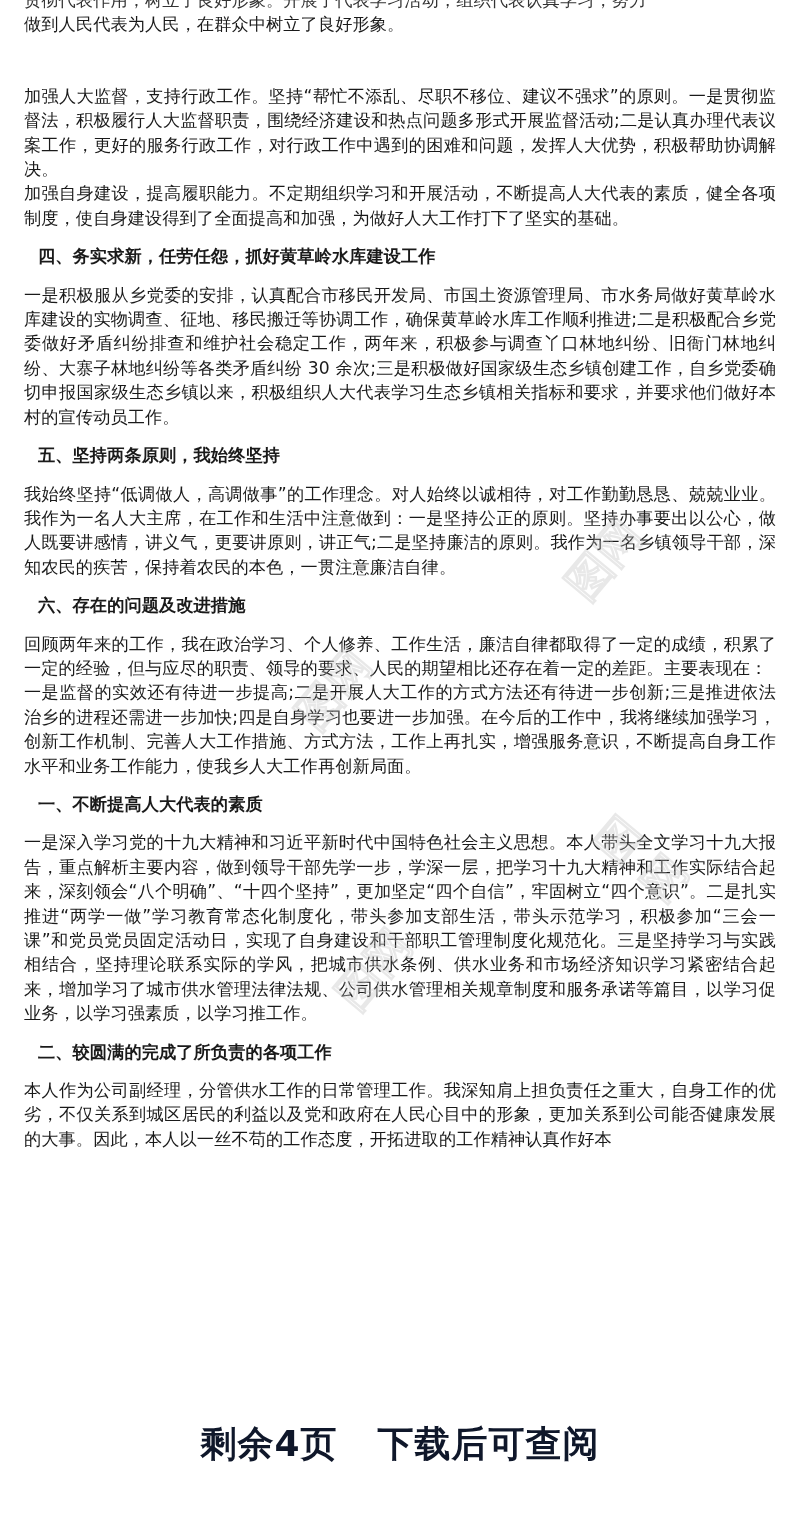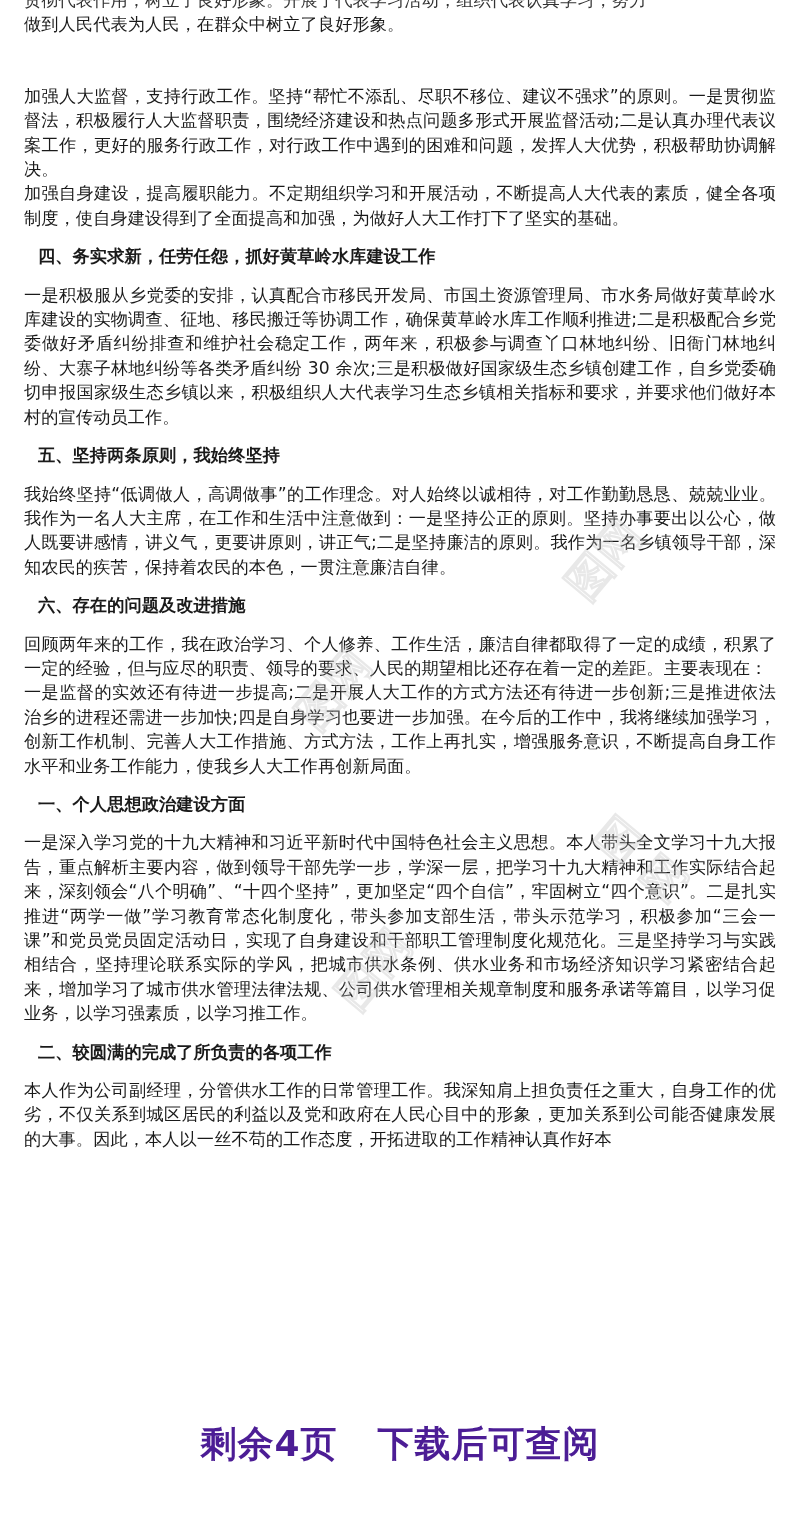--- a/index.html
+++ b/index.html
@@ -6,21 +6,21 @@
   body { width: 800px; height: 1526px; overflow: hidden; position: relative;
          font-family: "DejaVu Sans", "Liberation Sans", sans-serif; color: #1a1a1a; }
   .page { position: absolute; left: 0; top: 0; width: 648px; height: 1526px; }
   .content { position: absolute; left: 24px; top: -12px; width: 752px; font-size: 17.2px;
              line-height: 24.4px; letter-spacing: 0.1px; }
   .content p { margin: 0; text-align: justify; }
   .content h3 { margin: 14px; font-size: 17.2px; line-height: 24.4px; font-weight: bold; }
   .gap { height: 47px; }
   .clipped { color: #333; }
   .footer { position: absolute; left: 0; top: 1420px; width: 800px; text-align: center;
-            font-size: 36px; font-weight: bold; color: #4c1d95; letter-spacing: 1px; }
+            font-size: 36px; font-weight: bold; color: #0f172a; letter-spacing: 1px; }
   .footer span + span { margin-left: 40px; }
   .wm { position: absolute; color: rgba(200,200,200,0.25); font-size: 44px; font-weight: bold;
         transform: rotate(-50deg); pointer-events: none; -webkit-text-stroke: 1px rgba(190,190,190,0.35); color: transparent; }
 </style>
 </head>
 <body>
 
 <div class="page">
   <div class="content" id="content">
       <p class="clipped">贯彻代表作用，树立了良好形象。开展了代表学习活动，组织代表认真学习，努力</p>
@@ -28,21 +28,21 @@
       <div class="gap"></div>
       <p>加强人大监督，支持行政工作。坚持“帮忙不添乱、尽职不移位、建议不强求”的原则。一是贯彻监督法，积极履行人大监督职责，围绕经济建设和热点问题多形式开展监督活动;二是认真办理代表议案工作，更好的服务行政工作，对行政工作中遇到的困难和问题，发挥人大优势，积极帮助协调解决。</p>
       <p>加强自身建设，提高履职能力。不定期组织学习和开展活动，不断提高人大代表的素质，健全各项制度，使自身建设得到了全面提高和加强，为做好人大工作打下了坚实的基础。</p>
       <h3>四、务实求新，任劳任怨，抓好黄草岭水库建设工作</h3>
       <p>一是积极服从乡党委的安排，认真配合市移民开发局、市国土资源管理局、市水务局做好黄草岭水库建设的实物调查、征地、移民搬迁等协调工作，确保黄草岭水库工作顺利推进;二是积极配合乡党委做好矛盾纠纷排查和维护社会稳定工作，两年来，积极参与调查丫口林地纠纷、旧衙门林地纠纷、大寨子林地纠纷等各类矛盾纠纷 30 余次;三是积极做好国家级生态乡镇创建工作，自乡党委确切申报国家级生态乡镇以来，积极组织人大代表学习生态乡镇相关指标和要求，并要求他们做好本村的宣传动员工作。</p>
       <h3>五、坚持两条原则，我始终坚持</h3>
       <p>我始终坚持“低调做人，高调做事”的工作理念。对人始终以诚相待，对工作勤勤恳恳、兢兢业业。我作为一名人大主席，在工作和生活中注意做到：一是坚持公正的原则。坚持办事要出以公心，做人既要讲感情，讲义气，更要讲原则，讲正气;二是坚持廉洁的原则。我作为一名乡镇领导干部，深知农民的疾苦，保持着农民的本色，一贯注意廉洁自律。</p>
       <h3>六、存在的问题及改进措施</h3>
       <p>回顾两年来的工作，我在政治学习、个人修养、工作生活，廉洁自律都取得了一定的成绩，积累了一定的经验，但与应尽的职责、领导的要求、人民的期望相比还存在着一定的差距。主要表现在：</p>
       <p>一是监督的实效还有待进一步提高;二是开展人大工作的方式方法还有待进一步创新;三是推进依法治乡的进程还需进一步加快;四是自身学习也要进一步加强。在今后的工作中，我将继续加强学习，创新工作机制、完善人大工作措施、方式方法，工作上再扎实，增强服务意识，不断提高自身工作水平和业务工作能力，使我乡人大工作再创新局面。</p>
-      <h3> 一、个人思想政治建设方面</h3>
+      <h3> 一、不断提高人大代表的素质</h3>
       <p>一是深入学习党的十九大精神和习近平新时代中国特色社会主义思想。本人带头全文学习十九大报告，重点解析主要内容，做到领导干部先学一步，学深一层，把学习十九大精神和工作实际结合起来，深刻领会“八个明确”、“十四个坚持”，更加坚定“四个自信”，牢固树立“四个意识”。二是扎实推进“两学一做”学习教育常态化制度化，带头参加支部生活，带头示范学习，积极参加“三会一课”和党员党员固定活动日，实现了自身建设和干部职工管理制度化规范化。三是坚持学习与实践相结合，坚持理论联系实际的学风，把城市供水条例、供水业务和市场经济知识学习紧密结合起来，增加学习了城市供水管理法律法规、公司供水管理相关规章制度和服务承诺等篇目，以学习促业务，以学习强素质，以学习推工作。</p>
       <h3>二、较圆满的完成了所负责的各项工作</h3>
       <p>本人作为公司副经理，分管供水工作的日常管理工作。我深知肩上担负责任之重大，自身工作的优劣，不仅关系到城区居民的利益以及党和政府在人民心目中的形象，更加关系到公司能否健康发展的大事。因此，本人以一丝不苟的工作态度，开拓进取的工作精神认真作好本</p>
     </div>
 
   <div class="wm" style="left:560px; top:530px;">图网</div>
   <div class="wm" style="left:290px; top:660px;">图网</div>
   <div class="wm" style="left:620px; top:800px;">图网</div>
   <div class="wm" style="left:330px; top:940px;">图网</div>
 

